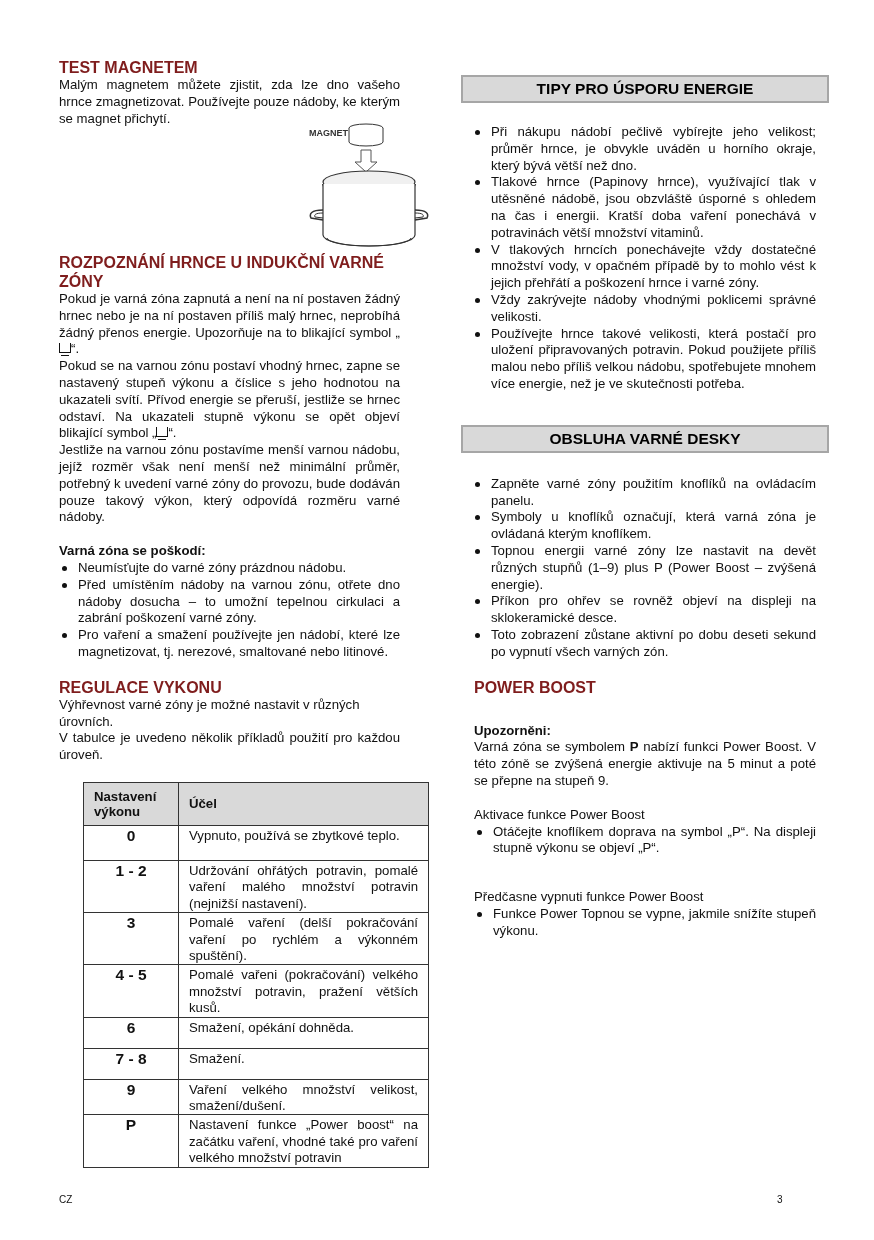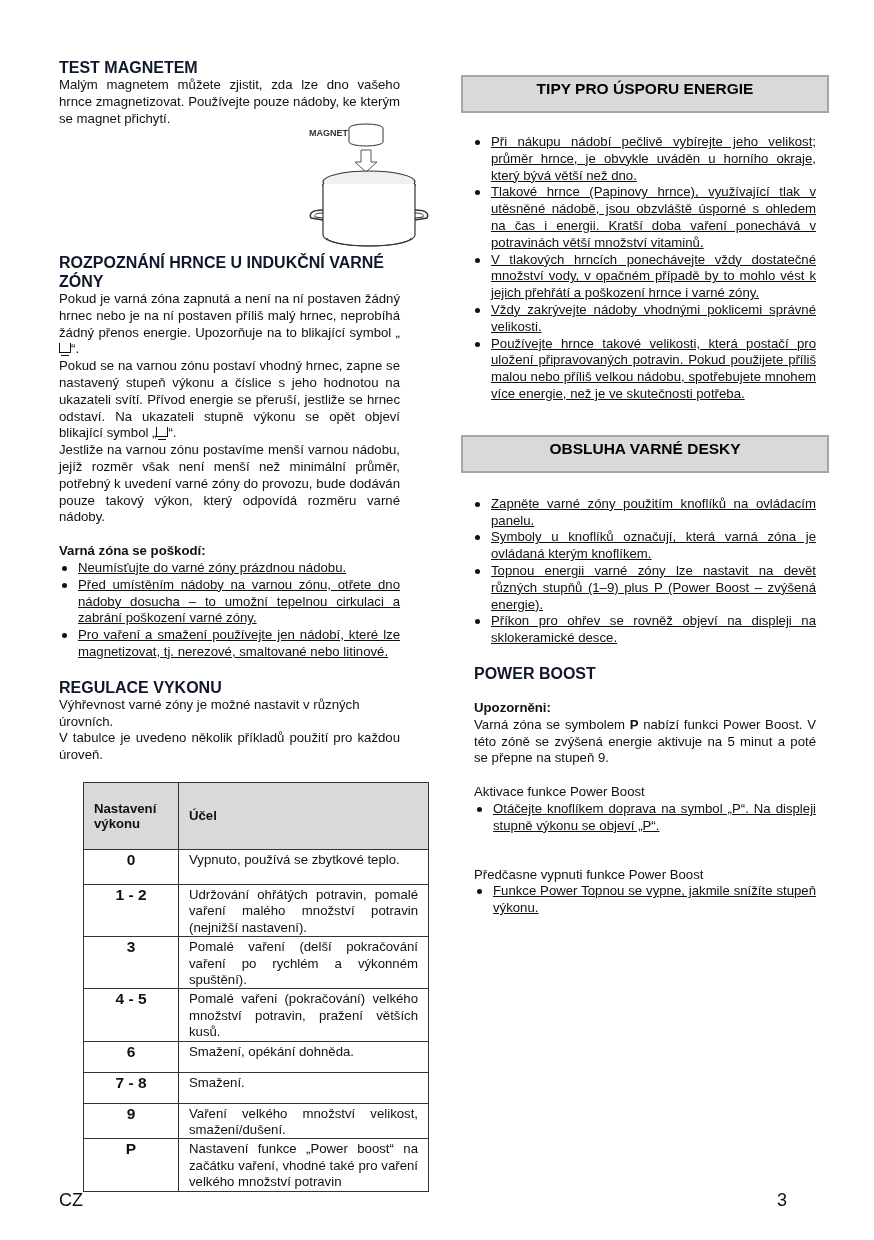--- a/index.html
+++ b/index.html
@@ -13,46 +13,46 @@
       overflow: hidden;
     }
     .col { position: absolute; top: 58px; }
     .col-left { left: 59px; width: 341px; }
     .col-right { left: 461px; width: 368px; }
 
     .h1 {
       font-weight: bold;
       font-size: 16px;
       line-height: 19px;
-      color: #0f172a;
+      color: #7f1d1d;
     }
     .p { text-align: justify; }
     .p-left { text-align: left; }
     .bold { font-weight: bold; }
 
-    ul.bullets { list-style: none; text-decoration: underline; }
+    ul.bullets { list-style: none; }
     ul.bullets li {
       position: relative;
       padding-left: 19px;
       text-align: justify;
     }
     ul.bullets li::before {
       content: "";
       position: absolute;
       left: 3px;
       top: 6px;
       width: 5px; height: 5px;
       border-radius: 50%;
       background: #111;
     }
 
     .boxhead {
       background: #d9d9d9;
       border: 2px solid #a6a6a6;
-      height: 38px;
+      height: 28px;
       font-weight: bold;
       font-size: 15.5px;
       line-height: 24px;
       text-align: center;
       color: #000;
     }
 
     .magnet-fig { position: absolute; left: 250px; top: 62px; width: 130px; height: 130px; }
 
     table.power {
@@ -63,21 +63,21 @@
       line-height: 16.4px;
     }
     table.power th, table.power td {
       border: 1.5px solid #333;
       vertical-align: top;
     }
     table.power th {
       background: #d9d9d9;
       text-align: left;
       font-weight: bold;
-      padding: 18px 10px;
+      padding: 6px 10px;
       vertical-align: middle;
     }
     table.power td.lvl {
       width: 95px;
       text-align: center;
       font-weight: bold;
       font-size: 15.5px;
       padding-top: 2px;
     }
     table.power td.desc {
@@ -93,21 +93,21 @@
       position: relative;
       top: -2px;
       vertical-align: middle;
     }
     .blinksym::after {
       content: "";
       position: absolute;
       left: 1px; right: 1px; bottom: -4px;
       border-bottom: 1.3px solid #111;
     }
-    .footer { position: absolute; top: 1192px; font-size: 18px; }
+    .footer { position: absolute; top: 1192px; font-size: 10px; }
   </style>
 </head>
 <body>
 
 <div class="col col-left">
 
   <section style="position:relative; height:195px;">
     <div class="h1">TEST MAGNETEM</div>
     <div class="p">Malým magnetem můžete zjistit, zda lze dno vašeho hrnce zmagnetizovat. Používejte pouze nádoby, ke kterým se magnet přichytí.</div>
 
@@ -208,26 +208,27 @@
     </ul>
   </section>
 
   <section style="margin-top:32px;">
     <div class="boxhead">OBSLUHA VARNÉ DESKY</div>
     <ul class="bullets" style="margin-top:23px; margin-left:11px; width:344px;">
       <li>Zapněte varné zóny použitím knoflíků na ovládacím panelu.</li>
       <li>Symboly u knoflíků označují, která varná zóna je ovládaná kterým knoflíkem.</li>
       <li>Topnou energii varné zóny lze nastavit na devět různých stupňů (1–9) plus P (Power Boost – zvýšená energie).</li>
       <li>Příkon pro ohřev se rovněž objeví na displeji na sklokeramické desce.</li>
+      <li>Toto zobrazení zůstane aktivní po dobu deseti sekund po vypnutí všech varných zón.</li>
     </ul>
   </section>
 
   <section style="margin-top:17px; margin-left:13px; width:342px;">
     <div class="h1">POWER BOOST</div>
-    <div class="bold" style="margin-top:17px;">Upozorněni:</div>
+    <div class="bold" style="margin-top:26px;">Upozorněni:</div>
     <div class="p"><span>Varná zóna se symbolem </span><span class="bold">P</span><span> nabízí funkci Power Boost. V této zóně se zvýšená energie aktivuje na 5 minut a poté se přepne na stupeň 9.</span></div>
 
     <div style="margin-top:17px;">Aktivace funkce Power Boost</div>
     <ul class="bullets">
       <li>Otáčejte knoflíkem doprava na symbol „P“. Na displeji stupně výkonu se objeví „P“.</li>
     </ul>
 
     <div style="margin-top:32px;">Předčasne vypnuti funkce Power Boost</div>
     <ul class="bullets">
       <li>Funkce Power Topnou se vypne, jakmile snížíte stupeň výkonu.</li>

